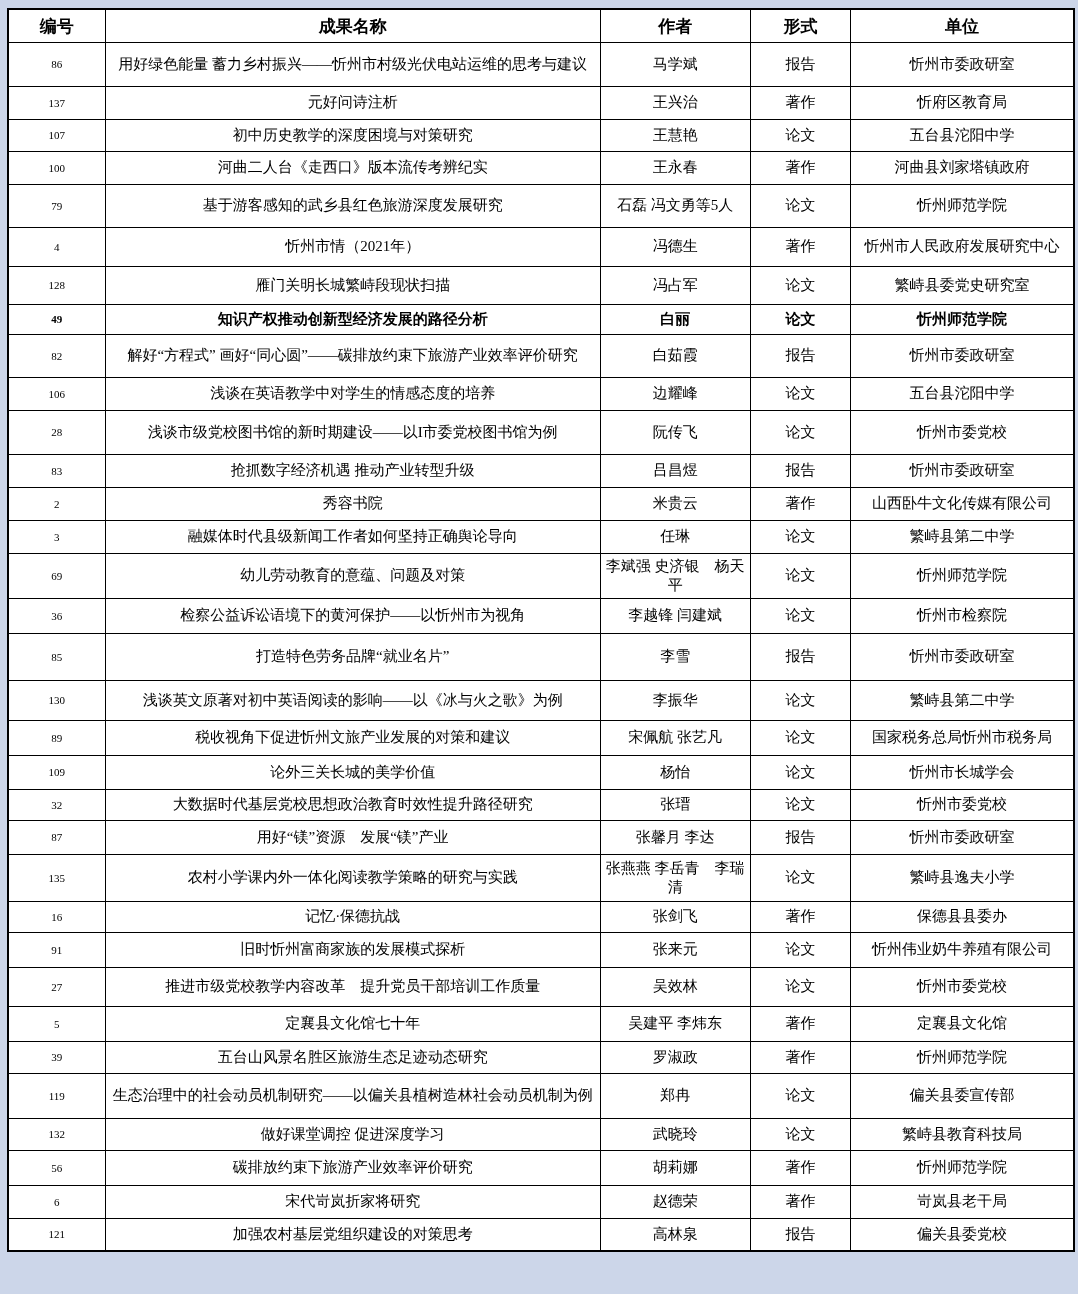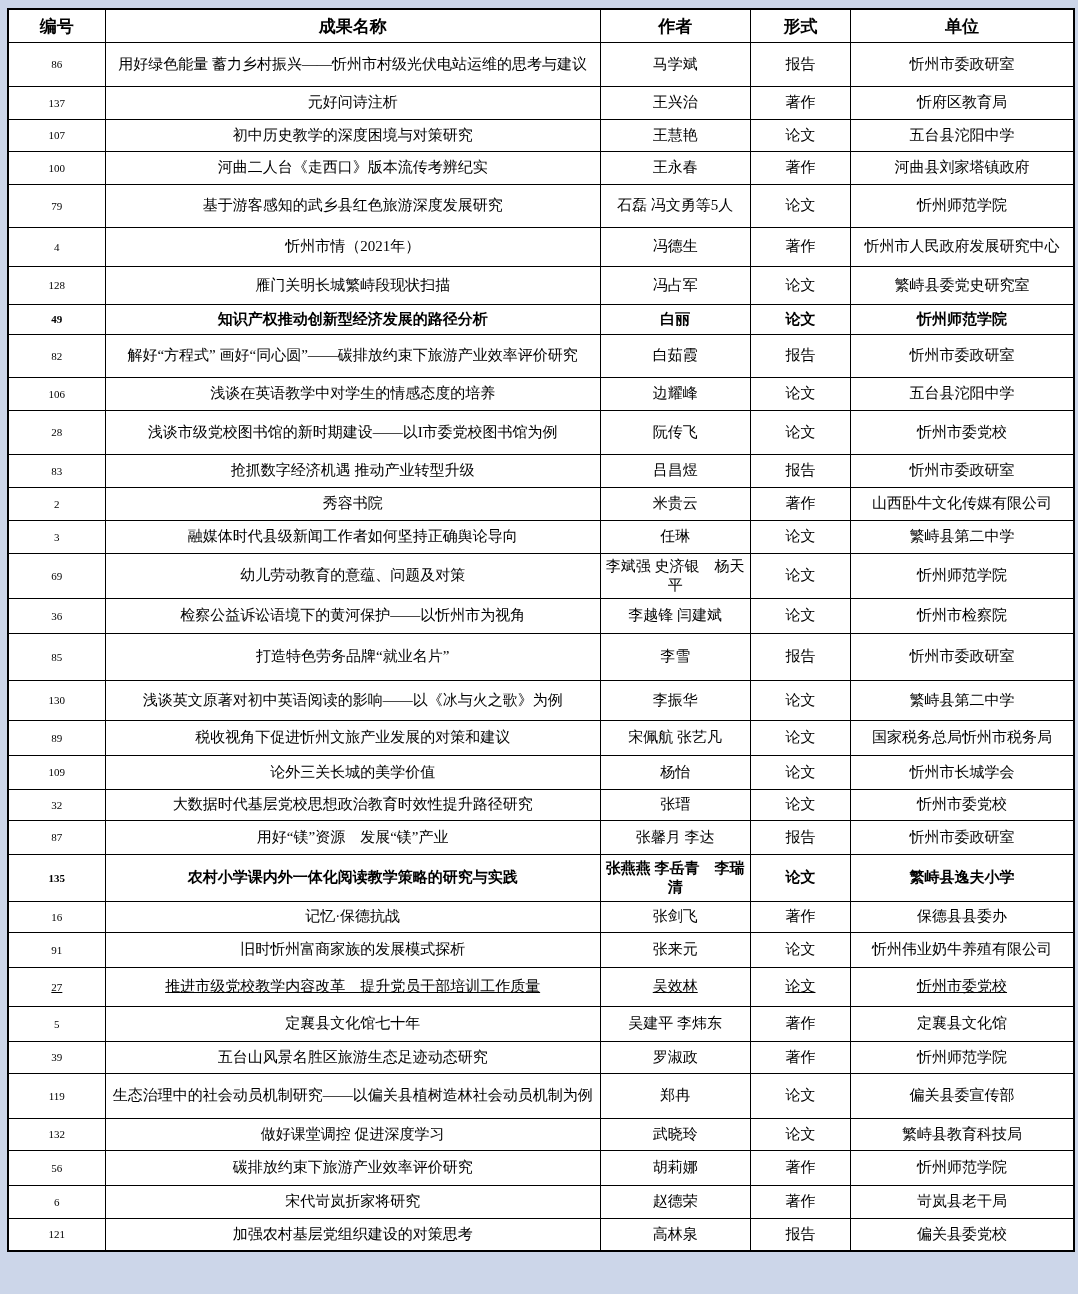--- a/index.html
+++ b/index.html
@@ -219,42 +219,42 @@
           <td class="c3">论文</td>
           <td class="c4">忻州市委党校</td>
         </tr>
         <tr style="height: 34px;">
           <td class="c0">87</td>
           <td class="c1">用好“镁”资源　发展“镁”产业</td>
           <td class="c2">张馨月 李达</td>
           <td class="c3">报告</td>
           <td class="c4">忻州市委政研室</td>
         </tr>
-        <tr style="height: 47px; font-weight: bold;">
+        <tr style="height: 47px;">
           <td class="c0">135</td>
           <td class="c1">农村小学课内外一体化阅读教学策略的研究与实践</td>
           <td class="c2">张燕燕 李岳青　李瑞清</td>
           <td class="c3">论文</td>
           <td class="c4">繁峙县逸夫小学</td>
         </tr>
         <tr style="height: 31px;">
           <td class="c0">16</td>
           <td class="c1">记忆·保德抗战</td>
           <td class="c2">张剑飞</td>
           <td class="c3">著作</td>
           <td class="c4">保德县县委办</td>
         </tr>
         <tr style="height: 35px; padding-left: 47px;">
           <td class="c0">91</td>
           <td class="c1">旧时忻州富商家族的发展模式探析</td>
           <td class="c2">张来元</td>
           <td class="c3">论文</td>
           <td class="c4">忻州伟业奶牛养殖有限公司</td>
         </tr>
-        <tr style="height: 39px; text-decoration: underline;">
+        <tr style="height: 39px;">
           <td class="c0">27</td>
           <td class="c1">推进市级党校教学内容改革　提升党员干部培训工作质量</td>
           <td class="c2">吴效林</td>
           <td class="c3">论文</td>
           <td class="c4">忻州市委党校</td>
         </tr>
         <tr style="height: 35px;">
           <td class="c0">5</td>
           <td class="c1">定襄县文化馆七十年</td>
           <td class="c2">吴建平 李炜东</td>

